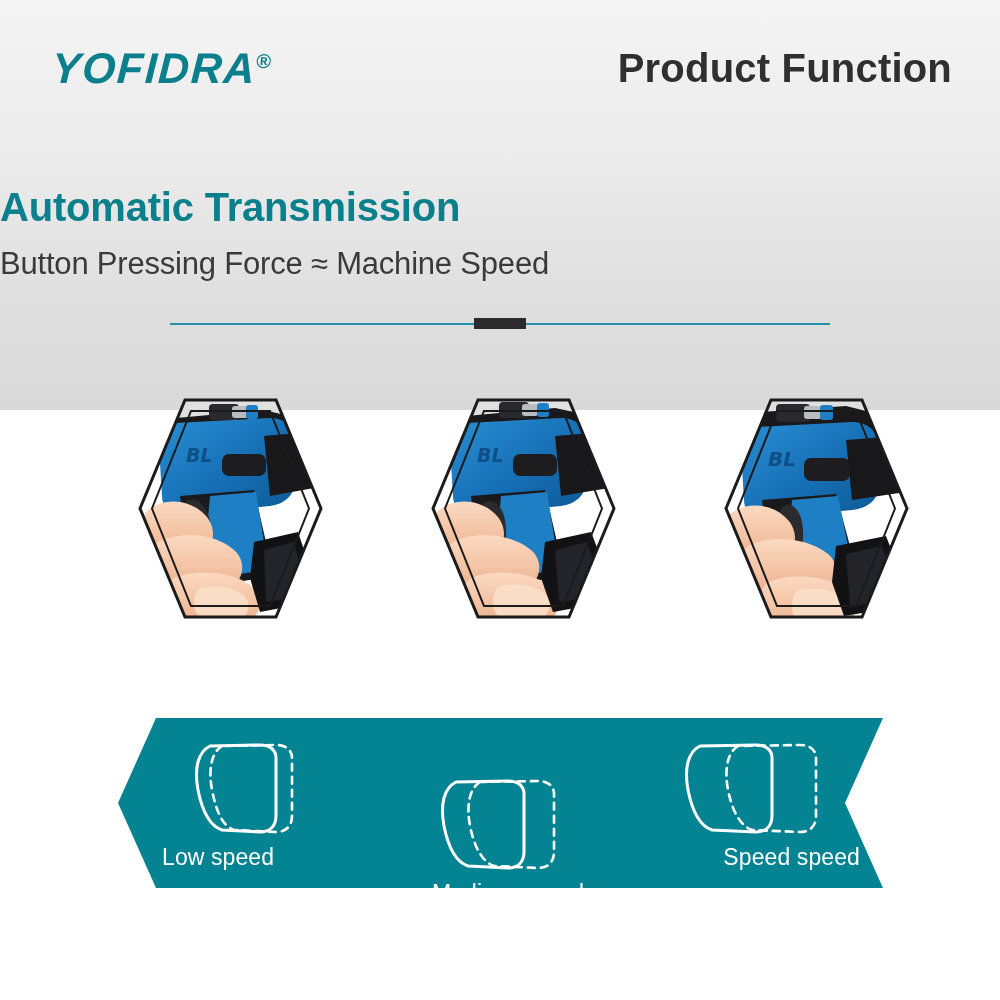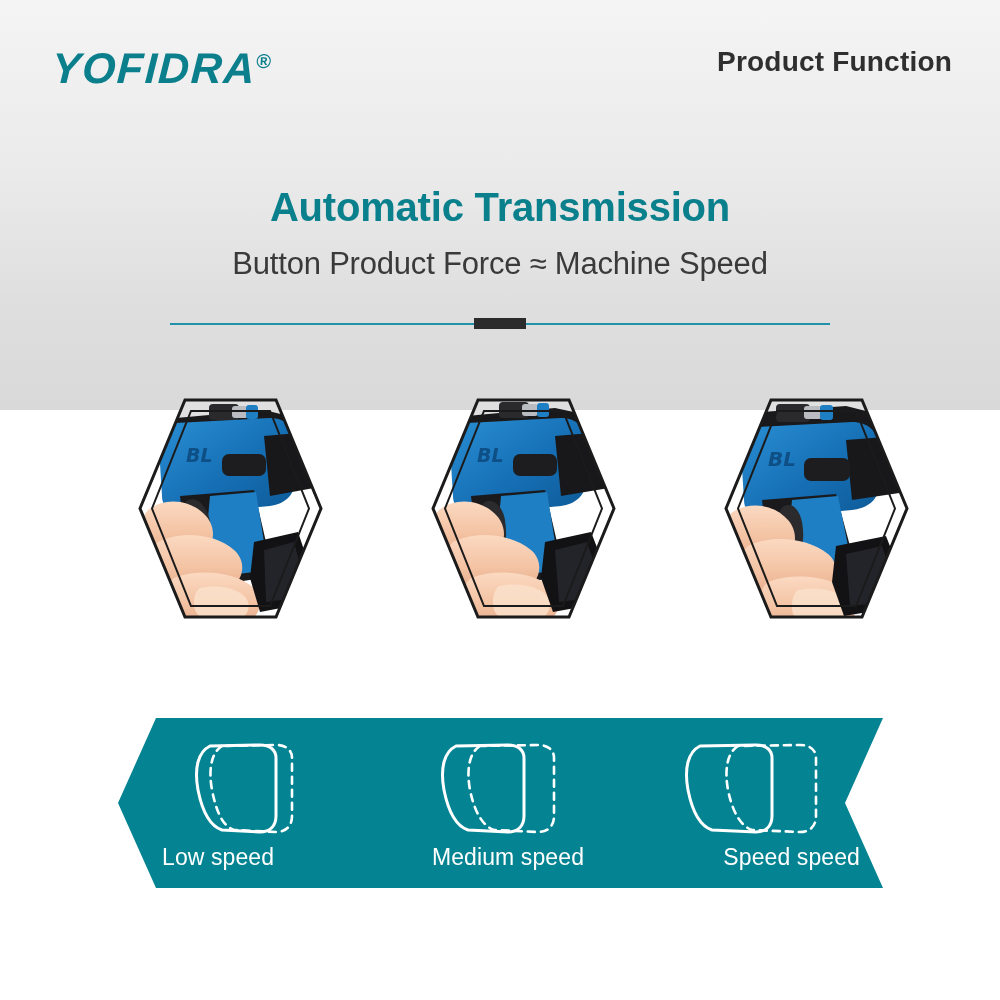--- a/index.html
+++ b/index.html
@@ -56,33 +56,33 @@
     font-size: 20px;
     vertical-align: super;
     font-style: normal;
     letter-spacing: 0;
   }
   .header-title {
     position: absolute;
     right: 48px;
     top: 46px;
     color: #2f2f2f;
-    font-size: 28px;
+    font-size: 40px;
     font-weight: bold;
     letter-spacing: 0.2px;
     white-space: nowrap;
   }
 
   
   .headline-block {
     position: absolute;
     left: 0;
     top: 185px;
     width: 1000px;
-    text-align: center;
+    text-align: left;
   }
   .headline {
     color: #0b808d;
     font-size: 40px;
     font-weight: bold;
     letter-spacing: -0.2px;
     line-height: 1.1;
   }
   .subheadline {
     margin-top: 17px;
@@ -160,21 +160,21 @@
     position: absolute;
     inset: 0;
   }
   .banner-cell {
     position: absolute;
     top: 0;
     height: 170px;
     width: 230px;
   }
   .banner-cell.c1 { left: 22px; }
-  .banner-cell.c2 { left: 275px; }
+  .banner-cell.c2 { left: 275px; margin-top: 36px; }
   .banner-cell.c3 { left: 528px; }
 
   .trigger-art {
     position: absolute;
     top: 20px;
     left: 0;
     width: 230px;
     height: 102px;
   }
   .trigger-art svg { display: block; margin: 0 auto; }
@@ -201,21 +201,21 @@
 
   <div class="gray-panel"></div>
 
   <div class="header">
     <div class="logo"><span>YOFIDRA</span><span class="reg">®</span></div>
     <div class="header-title">Product Function</div>
   </div>
 
   <div class="headline-block">
     <div class="headline">Automatic Transmission</div>
-    <div class="subheadline">Button Product Force ≈ Machine Speed</div>
+    <div class="subheadline">Button Pressing Force ≈ Machine Speed</div>
   </div>
 
   <div class="divider-wrap">
     <div class="divider-line"></div>
     <div class="divider-knob"></div>
   </div>
 
   <div class="hex-row">
 
     <div class="hex-item pos1">

